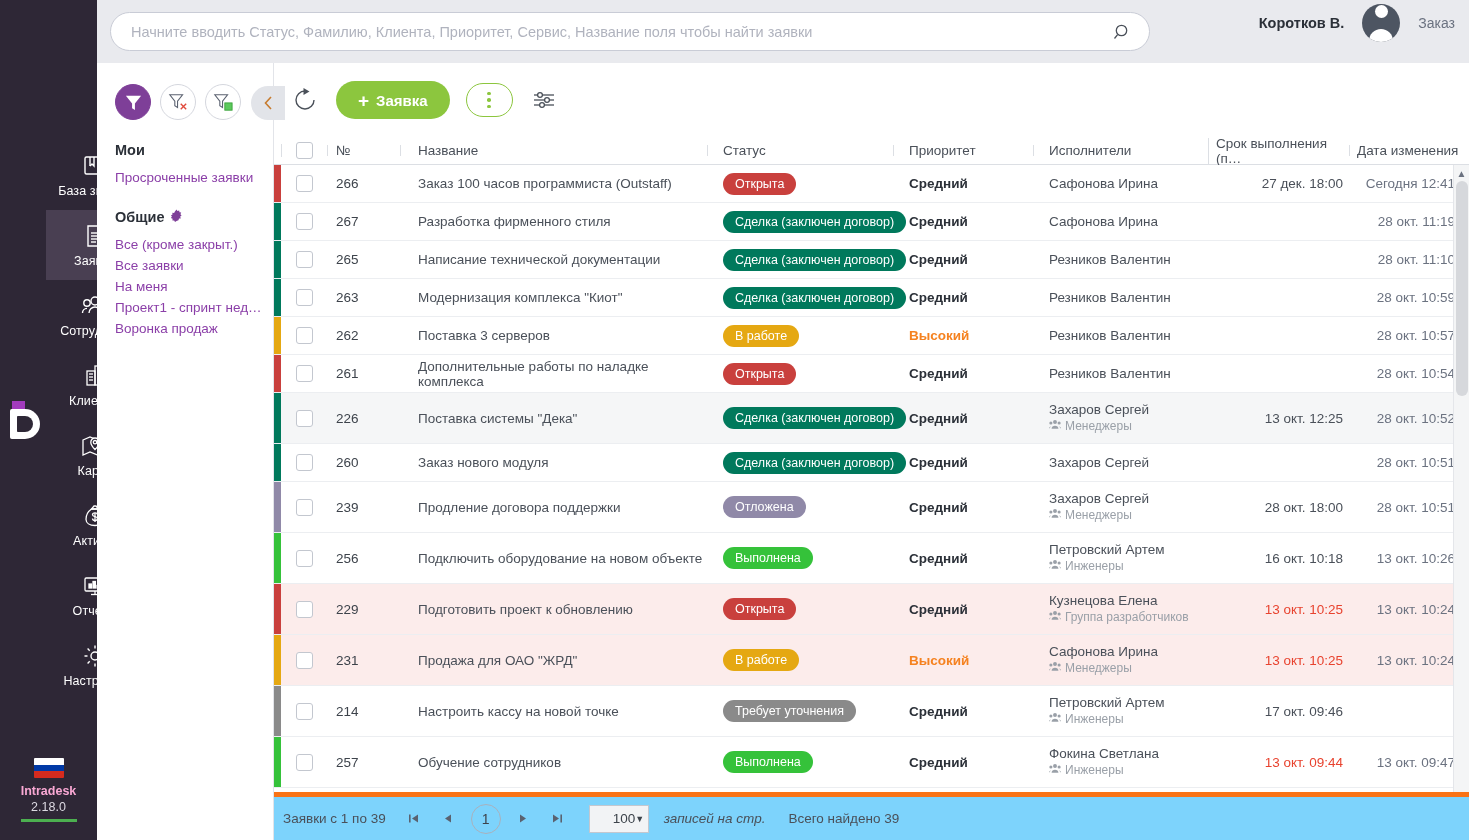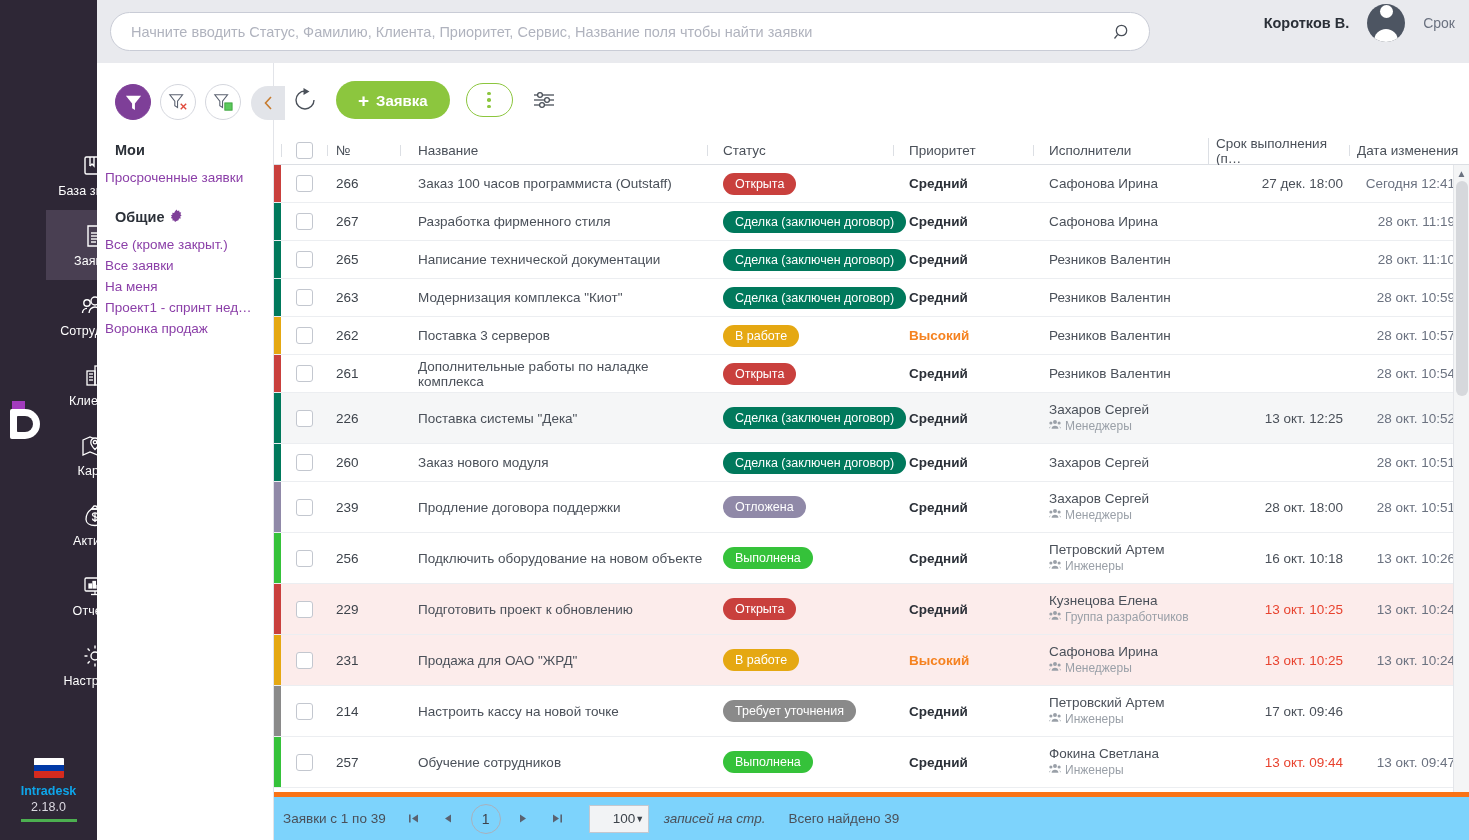--- a/index.html
+++ b/index.html
@@ -49,21 +49,21 @@
   .nav-label { font-size: 12.5px; letter-spacing: 0.1px; text-align: center; line-height: 14px; }
   .nav-foot {
     position: absolute; bottom: 18px; left: 0; width: 97px;
     display: flex; flex-direction: column; align-items: center; gap: 2px;
   }
   .flag { width: 30px; height: 20px; border-radius: 1px; overflow: hidden; display:flex; flex-direction:column; }
   .flag i { display:block; height: 6.67px; width: 100%; }
   .flag .w { background: #ffffff; }
   .flag .b { background: #0039a6; }
   .flag .r { background: #d52b1e; }
-  .brand-name { color: #0ea5e9; font-size: 12.5px; margin-top: 4px; font-weight: 600; }
+  .brand-name { color: #f9a8d4; font-size: 12.5px; margin-top: 4px; font-weight: 600; }
   .brand-ver { color: #dcd9e2; font-size: 12.5px; }
   .brand-bar { width: 56px; height: 3px; background: #4caf50; margin-top: 3px; }
 
   
   .topbar {
     position: absolute; left: 97px; top: 0; width: 1372px; height: 63px;
     background: #e9eaee;
     display: flex; align-items: center;
   }
   .search-wrap {
@@ -106,21 +106,21 @@
     width: 36px; height: 36px; border-radius: 50%;
     border: 1px solid #d5d7de; background: #ffffff;
     display: flex; align-items: center; justify-content: center; cursor: pointer;
   }
   .fico.on { background: #7e3f98; border-color: #7e3f98; }
   .filter-group-title {
     font-size: 14.5px; font-weight: bold; color: #2b3038;
     padding: 22px 0 0 18px; display: flex; align-items: center; gap: 6px;
   }
   .filter-link {
-    font-size: 13.5px; color: #8b3fa8; padding: 2px 0 0 8px; cursor: pointer;
+    font-size: 13.5px; color: #8b3fa8; padding: 2px 0 0 18px; cursor: pointer;
     white-space: nowrap; overflow: hidden; text-overflow: ellipsis; width: 170px;
     line-height: 19px;
   }
   .filter-link.first { padding-top: 10px; }
   .collapse-tab {
     position: absolute; left: 251px; top: 86px; width: 34px; height: 34px;
     background: #e2e4e9; border-radius: 17px 0 0 17px;
     display: flex; align-items: center; justify-content: center;
     cursor: pointer; z-index: 5;
   }
@@ -362,21 +362,21 @@
       </div>
     </div>
     <div class="user-area">
       <span class="user-name">Коротков В.</span>
       <div class="avatar">
         <div class="avatar-inner">
             <div class="head"></div>
             <div class="body"></div>
           </div>
       </div>
-      <span class="logout">Срок</span>
+      <span class="logout">Заказ</span>
     </div>
   </div>
 
   <div class="filters">
     <div class="filter-icons">
       <div class="fico on">
         <svg width="19" height="19" viewBox="0 0 20 20">
             <polygon points="2,3 18,3 11.5,11 11.5,18 8.5,16 8.5,11" fill="#ffffff"></polygon>
           </svg>
       </div>

